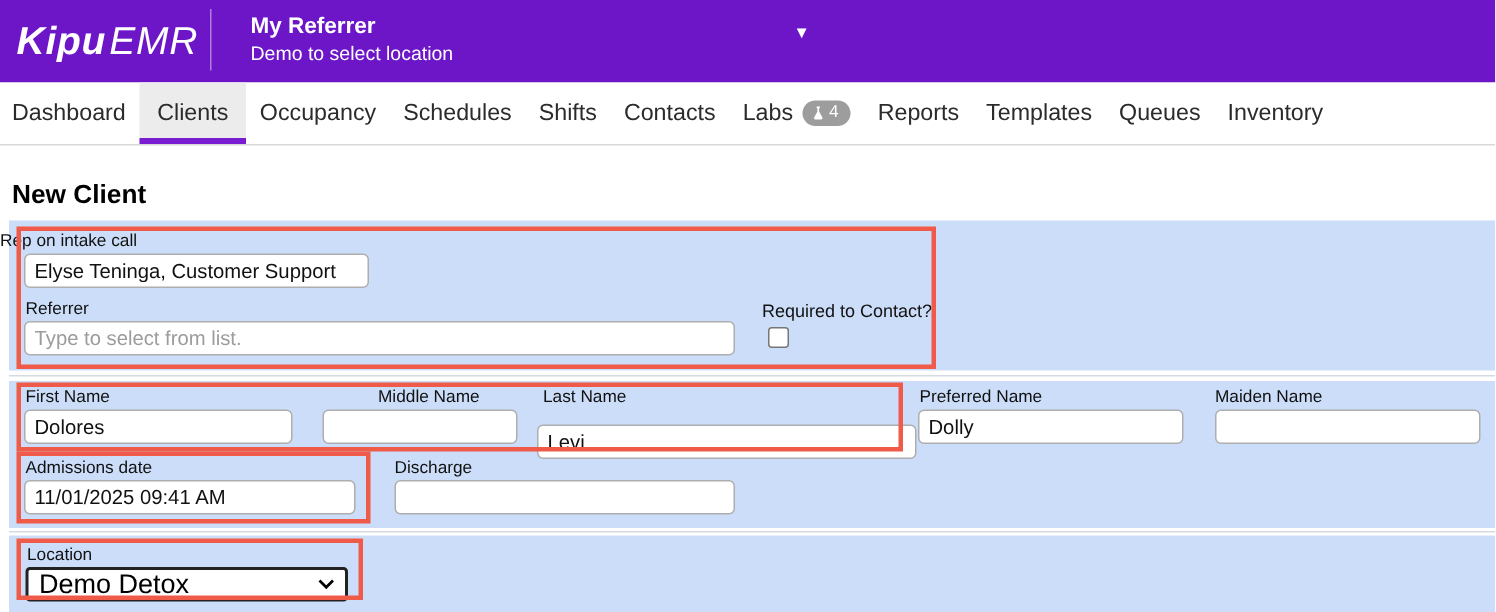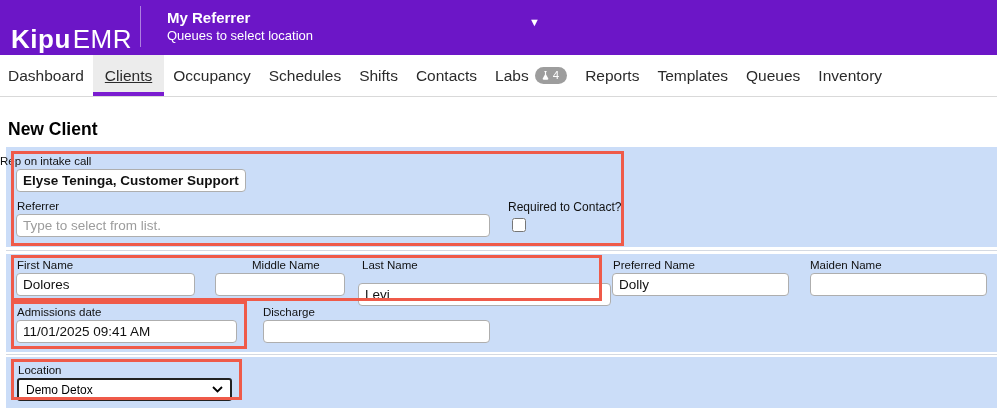--- a/index.html
+++ b/index.html
@@ -16,25 +16,26 @@
 
   
   .app-header {
     position: absolute;
     left: 0; top: 0;
     width: 997px; height: 55px;
     background: #6c16c7;
   }
   .brand {
     position: absolute;
-    left: 11px; top: 24px;
+    left: 11px; top: 12px;
     color: #fff;
     font-size: 26px;
     letter-spacing: 0.5px;
     white-space: nowrap;
+    font-style: italic;
   }
   .brand-kipu { font-weight: 700; }
   .brand-emr { font-weight: 400; margin-left: 2px; }
   .header-divider {
     position: absolute;
     left: 140px; top: 6px;
     width: 1px; height: 41px;
     background: rgba(255,255,255,0.45);
   }
   .location-selector {
@@ -74,21 +75,20 @@
     font-size: 15.5px;
     color: #2b2b2b;
     cursor: pointer;
     position: relative;
     white-space: nowrap;
   }
   .nav-item:first-child { padding-left: 0; }
   .nav-item.active {
     background: #ececec;
     padding: 0 12px;
-    text-decoration: underline;
   }
   .nav-item.active::after {
     content: "";
     position: absolute;
     left: 0; right: 0; bottom: 0;
     height: 4px;
     background: #7a1cd0;
   }
   .labs-badge {
     display: inline-flex;
@@ -170,29 +170,29 @@
   .f-select {
     position: absolute;
     height: 23px;
     background: #fff;
     border: 2px solid #222;
     border-radius: 3px;
     display: flex;
     align-items: center;
     justify-content: space-between;
     padding: 0 7px;
-    font-size: 12px;
+    font-size: 18px;
     color: #000;
     cursor: pointer;
     gap: 12px;
   }
 
   
   #rep-label        { left: 0;  top: 155px; }
-  #rep-input        { left: 16px;  top: 169px; width: 230px; font-weight: bold; }
+  #rep-input        { left: 16px;  top: 169px; width: 230px; }
   #referrer-label   { left: 17px;  top: 200px; }
   #referrer-input   { left: 16px;  top: 214px; width: 474px; }
   #req-contact-label{ left: 508px; top: 200px; font-size: 12px; }
   #req-contact-box  { left: 512px; top: 218px; }
 
   #first-label      { left: 17px;  top: 259px; }
   #first-input      { left: 16px;  top: 273px; width: 179px; }
   #middle-label     { left: 216px; top: 259px; margin-left: 36px; }
   #middle-input     { left: 215px; top: 273px; width: 130px; }
   #last-label       { left: 362px; top: 259px; }
@@ -215,21 +215,21 @@
 
 <div class="screen">
 
   <header class="app-header">
     <div class="brand">
       <span class="brand-kipu">Kipu</span><span class="brand-emr">EMR</span>
     </div>
     <div class="header-divider"></div>
     <div class="location-selector">
       <div class="loc-title">My Referrer</div>
-      <div class="loc-sub">Queues to select location</div>
+      <div class="loc-sub">Demo to select location</div>
     </div>
     <span class="header-caret">▼</span>
   </header>
 
   <nav class="nav-bar">
     <ul>
       <li class="nav-item">
           <span>Dashboard</span>
         </li>
       <li class="nav-item active">

